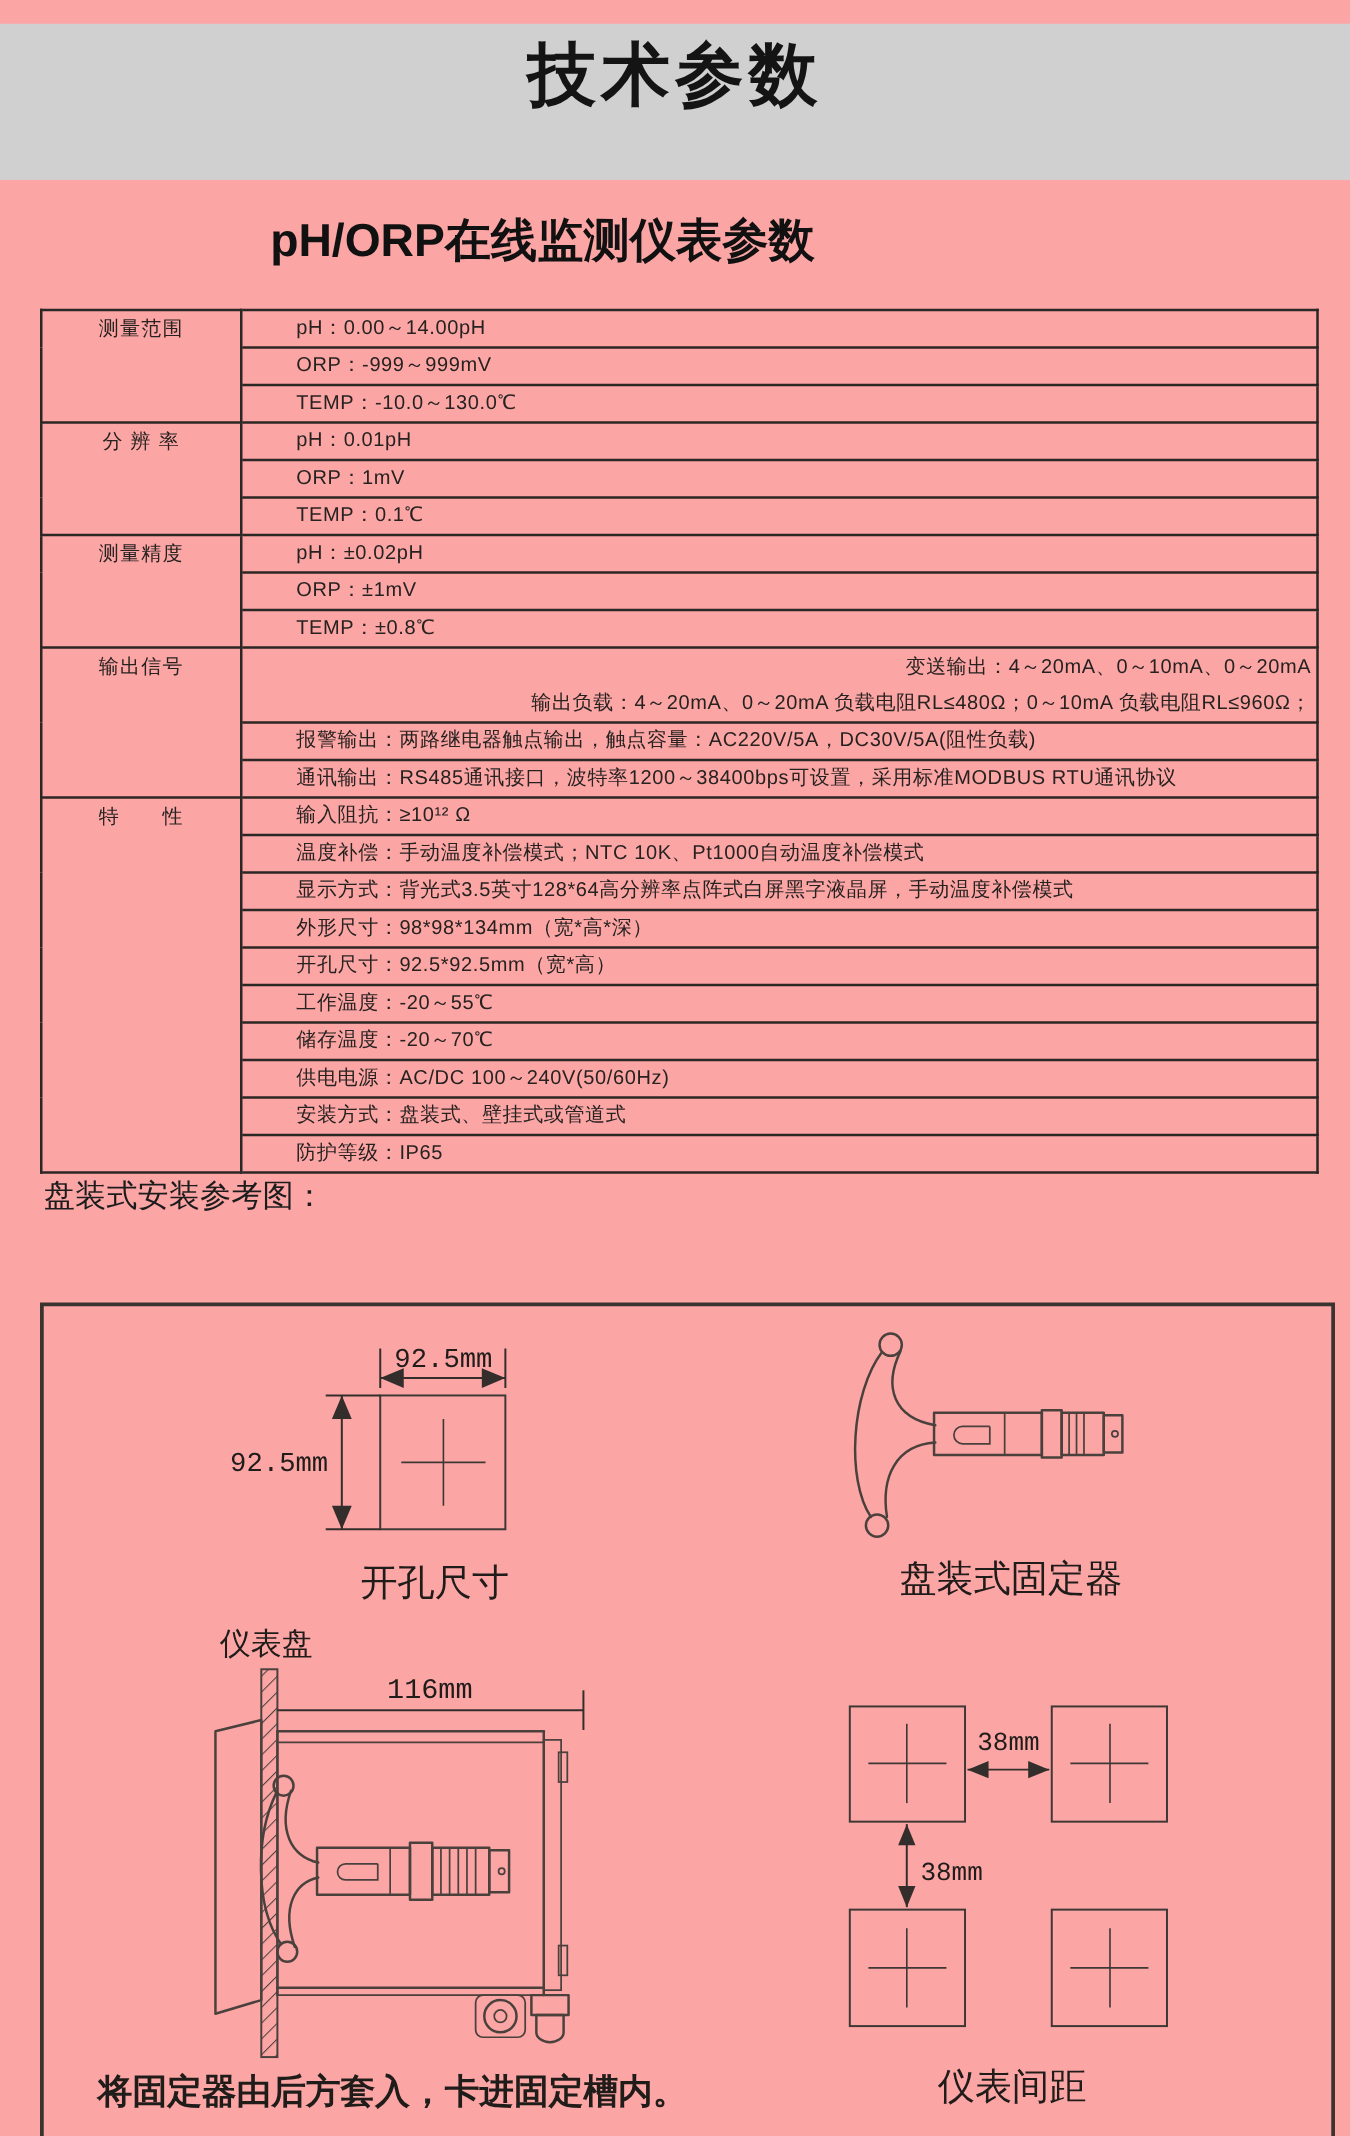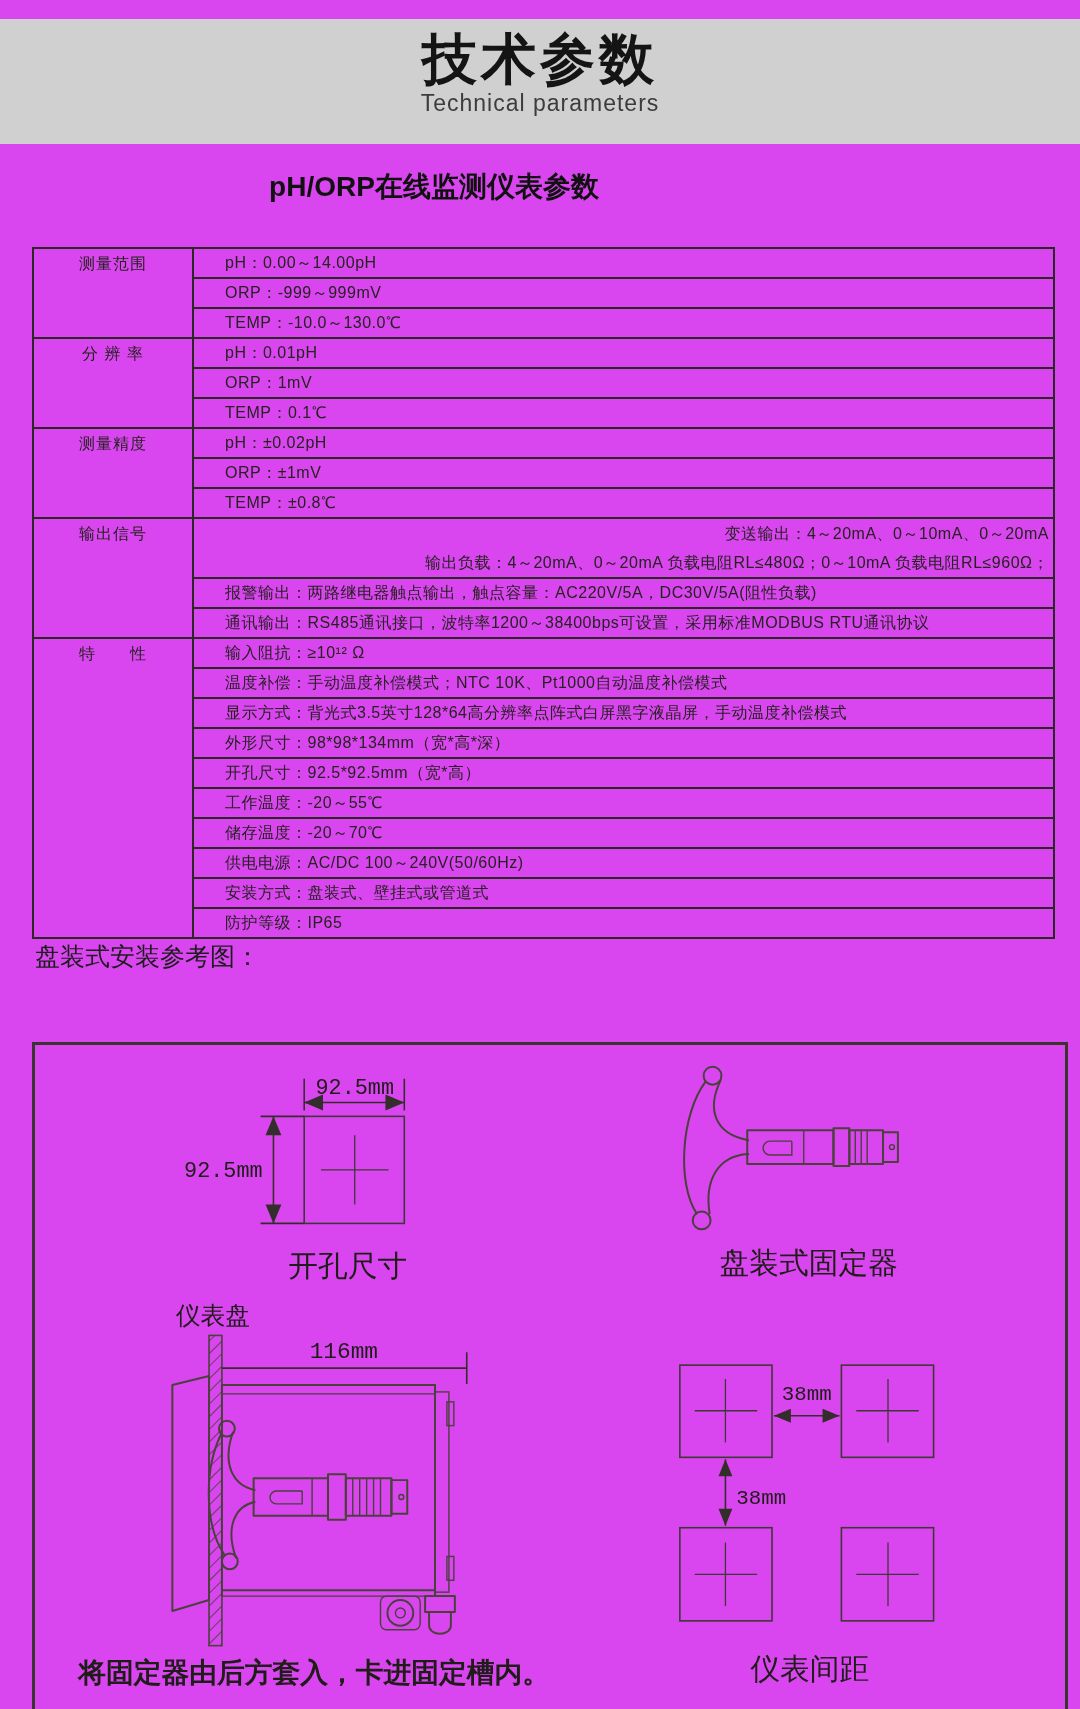--- a/index.html
+++ b/index.html
@@ -1,33 +1,33 @@
 <!DOCTYPE html>
 <html><head>
 <meta charset="utf-8">
 <style>
   html,body{margin:0;padding:0;background:#ffffff;}
-  .page{position:relative;width:1080px;height:1709px;background:#d946ef;overflow:hidden;
+  .page{position:relative;width:1080px;height:1709px;background:#fca5a5;overflow:hidden;
         font-family:"Liberation Sans",sans-serif;color:#231f20;}
 
   
   .band{position:absolute;left:0;top:19px;width:1080px;height:125px;background:#d0d0d0;text-align:center;}
   .band .t1{margin-top:10px;font-size:55px;font-weight:bold;letter-spacing:4px;color:#141414;line-height:60px;}
   .band .t2{font-size:23px;color:#3c3c3c;line-height:28px;letter-spacing:1px;}
 
   
   .tbl-title{position:absolute;left:0;top:168px;width:868px;text-align:center;
-             font-size:28px;font-weight:bold;color:#111;}
+             font-size:37px;font-weight:bold;color:#111;}
 
   
   table.params{position:absolute;left:32px;top:247px;width:1023px;border-collapse:collapse;table-layout:fixed;}
   table.params td{border:2px solid #2b2724;font-size:16px;color:#262220;}
   td.glabel{width:160px;text-align:center;vertical-align:top;white-space:pre;
             font-size:21px;padding-top:1px;line-height:28px;letter-spacing:1px;}
-  td.val{padding:0 4px 0 31px;white-space:nowrap;overflow:hidden;line-height:28px;letter-spacing:0.5px;}
+  td.val{padding:0 4px 0 43px;white-space:nowrap;overflow:hidden;line-height:28px;letter-spacing:0.5px;}
   tr.r{height:29px;}
   tr.r2{height:58px;}
   td.val .ln{height:29px;line-height:29px;text-align:right;}
 
   
   .sec-head{position:absolute;left:35px;top:940px;font-size:25px;font-weight:500;color:#1c1c1c;}
 
   
   .diagram{position:absolute;left:32px;top:1002px;width:1036px;height:680px;
            border:3px solid #3a3430;box-sizing:border-box;margin-top:40px;}
@@ -42,21 +42,20 @@
   svg text.cn{font-family:"Liberation Sans",sans-serif;fill:#1f1c1a;}
   svg text.mm{font-family:"Liberation Mono",monospace;fill:#1f1c1a;}
 </style>
 </head>
 <body>
 
 <div class="page">
 
   <div class="band" style="background: rgb(208, 208, 208);">
     <div class="t1">技术参数</div>
-    <div class="t2">Technical parameters</div>
   </div>
 
   <div class="tbl-title">pH/ORP在线监测仪表参数</div>
 
   <table class="params">
     <colgroup>
         <col style="width:160px">
         <col>
       </colgroup>
 

